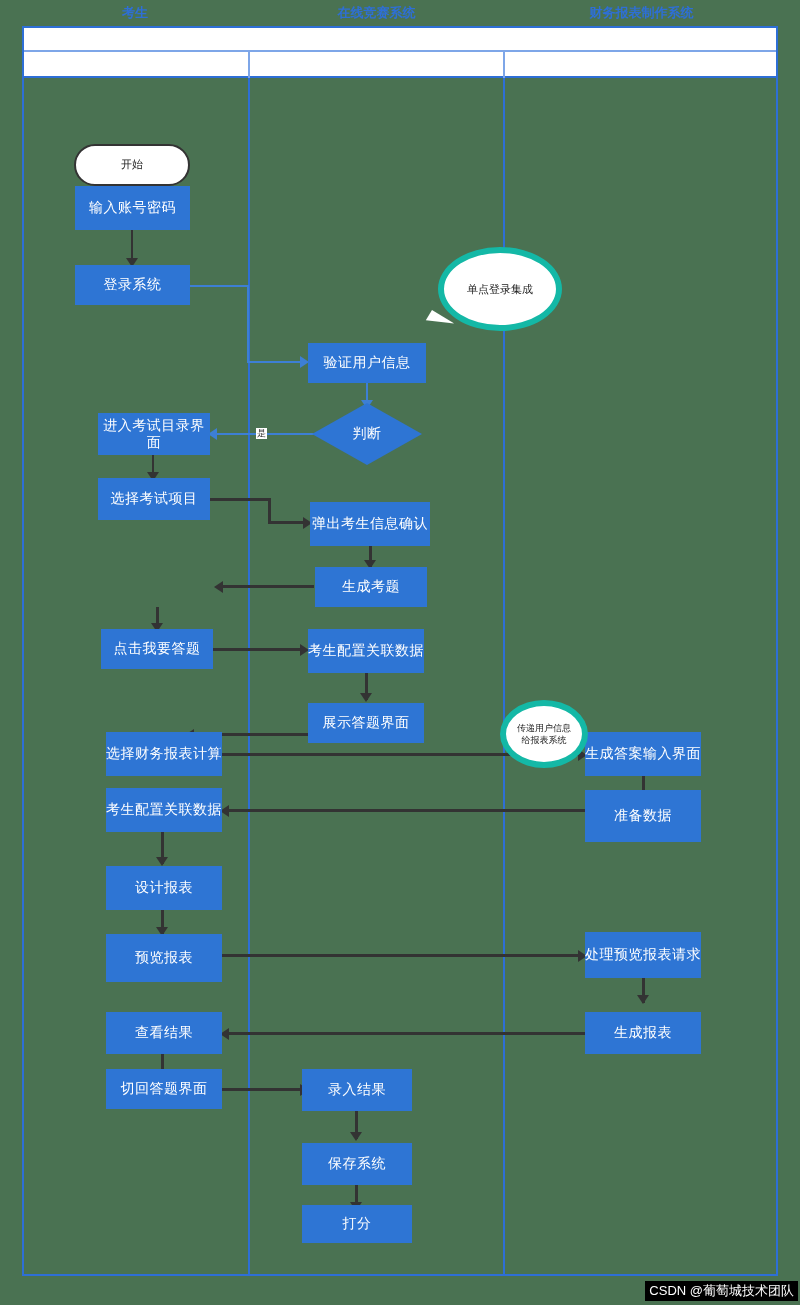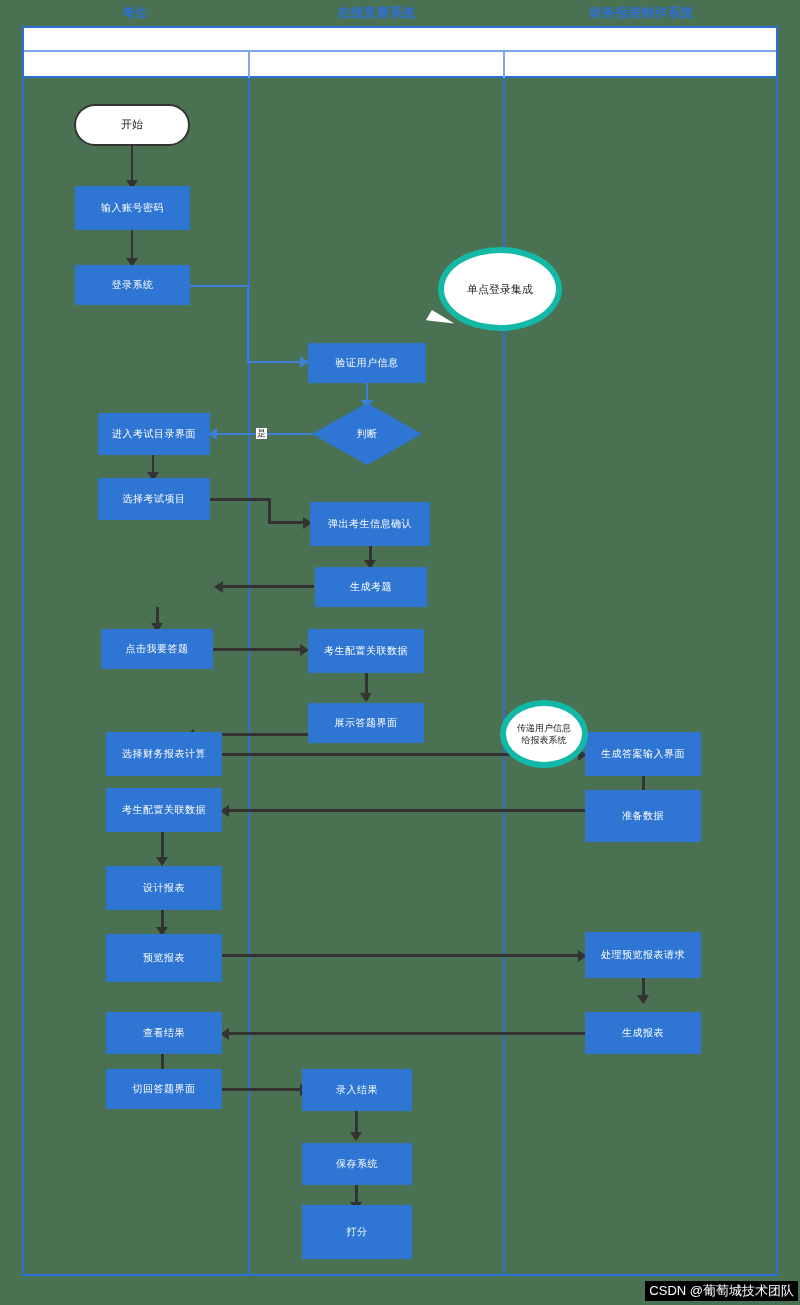--- a/index.html
+++ b/index.html
@@ -32,27 +32,27 @@
     white-space:nowrap;
   }
   .vdiv{position:absolute;width:2px;background:#2e6fd6;}
   .vdiv.light{background:#7ea6e8;}
 
   
   .node{
     position:absolute;box-sizing:border-box;
     background:#2e75d4;color:#ffffff;
     display:flex;align-items:center;justify-content:center;
-    text-align:center;font-size:10px;line-height:1.25;
+    text-align:center;font-size:14px;line-height:1.25;
     letter-spacing:.5px;
   }
   .node.term{
     background:#ffffff;color:#222222;
     border:2px solid #333333;border-radius:22px;
-    font-size:11px;letter-spacing:0;
+    font-size:11px;letter-spacing:0;margin-top:40px;
   }
   .node.diamond{
     background:transparent;color:#ffffff;
   }
   .diamond-shape{
     position:absolute;inset:0;
     background:#2e75d4;
     clip-path:polygon(50% 0,100% 50%,50% 100%,0 50%);
   }
   .diamond-label{position:relative;z-index:2;}
@@ -231,21 +231,21 @@
   <div class="node" style="left:106px;top:1012px;width:116px;height:42px;">查看结果</div>
 
   <div class="node" style="left:585px;top:1012px;width:116px;height:42px;">生成报表</div>
 
   <div class="node" style="left:106px;top:1069px;width:116px;height:40px;">切回答题界面</div>
 
   <div class="node" style="left:302px;top:1069px;width:110px;height:42px;">录入结果</div>
 
   <div class="node" style="left:302px;top:1143px;width:110px;height:42px;">保存系统</div>
 
-  <div class="node" style="left:302px;top:1205px;width:110px;height:54px;">打分</div>
+  <div class="node" style="left:302px;top:1205px;width:110px;height:38px;">打分</div>
 
   <div class="callout" style="left:438px;top:247px;width:124px;height:84px;font-size:11px;">
     <span>单点登录集成</span>
   </div>
   <div style="position:absolute;left:432px;top:310px;width:0;height:0;
               border-left:26px solid #ffffff;border-bottom:12px solid transparent;
               transform:rotate(31deg);transform-origin:left top;"></div>
 
   <div class="callout" style="left:500px;top:700px;width:88px;height:68px;font-size:9px;line-height:12px;padding:0 8px;">
     <span>传递用户信息给报表系统</span>

